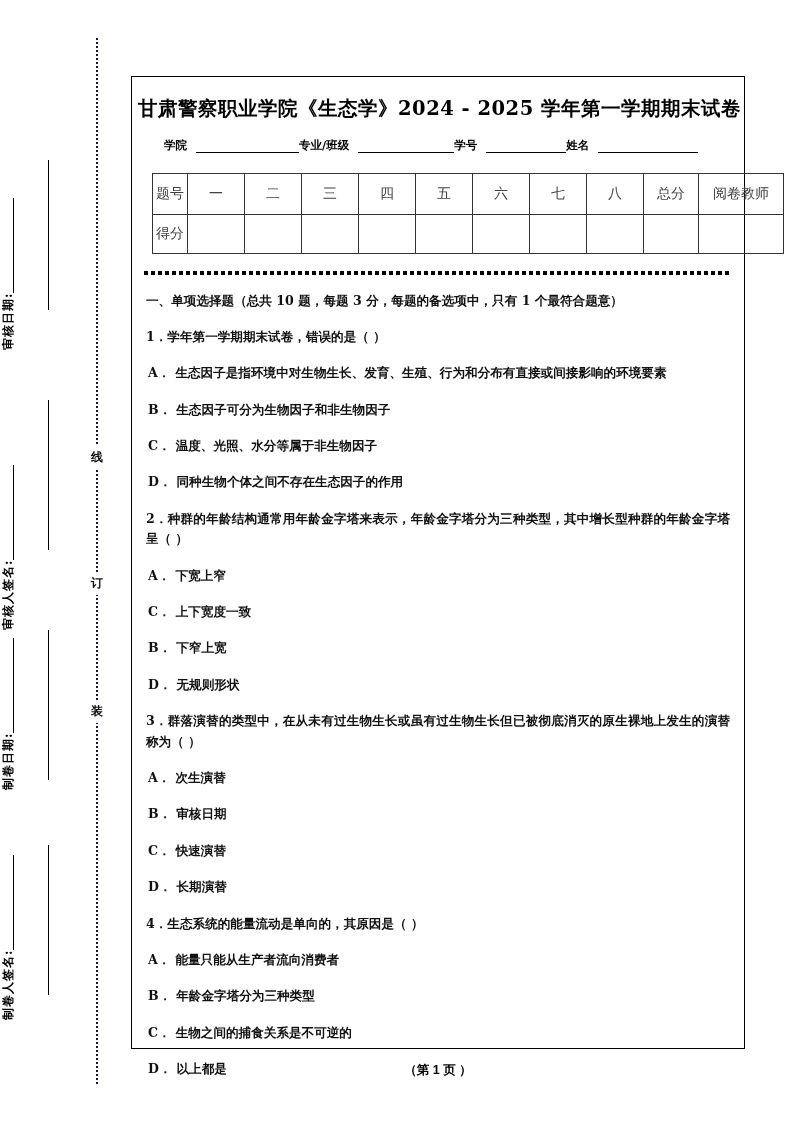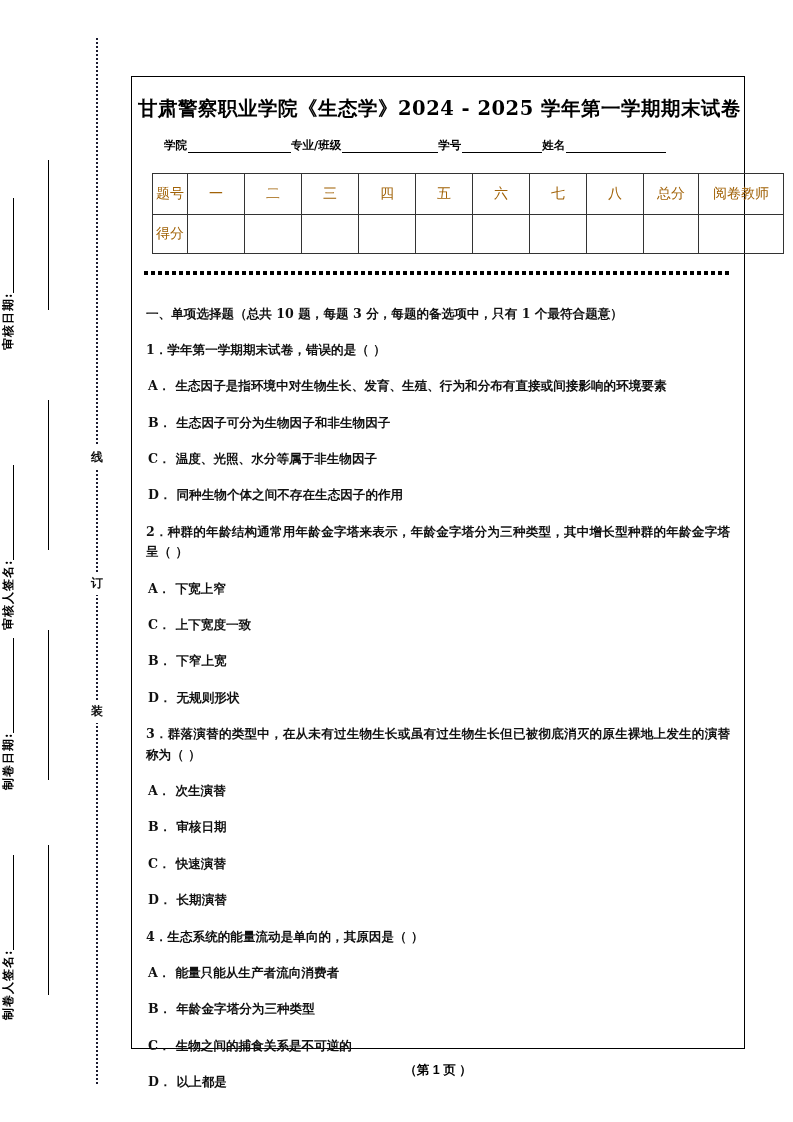--- a/index.html
+++ b/index.html
@@ -99,20 +99,21 @@
     padding: 0 14px 0 32px;
     font-size: 11.5px;
     font-weight: bold;
     display: flex;
     align-items: flex-end;
     white-space: nowrap;
   }
   .info-field {
     display: flex;
     align-items: flex-end;
+    gap: 8px;
   }
   .info-label { padding-right: 1px; }
   .info-blank {
     border-bottom: 1.2px solid #000;
     height: 13px;
   }
   .blank-a { width: 103px; }
   .blank-b { width: 96px; }
   .blank-c { width: 80px; }
   .blank-d { width: 100px; }
@@ -126,21 +127,21 @@
     border-collapse: collapse;
     width: 100%;
     table-layout: fixed;
   }
   table.score-table td {
     border: 1px solid #333;
     text-align: center;
     vertical-align: middle;
     font-size: 14px;
     font-family: "DejaVu Serif", "Liberation Serif", serif;
-    color: #a16207;
+    color: #404040;
     padding: 0;
   }
   td.head-cell {
     width: 34px;
     font-size: 13px;
     line-height: 1.22;
     padding: 3px 0;
   }
   td.num-cell  { width: 56px; height: 40px; }
   td.total-cell{ width: 54px; font-size: 13px; }
@@ -162,21 +163,21 @@
 
   
   #content {
     padding: 14px 14px 0 14px;
     font-size: 12.6px;
     font-family: "DejaVu Serif", "Liberation Serif", serif;
     color: #111;
   }
   .section-heading {
     font-weight: bold;
-    margin: 16px 0 16px 0;
+    margin: 3px 0 16px 0;
     line-height: 1.5;
   }
   .question {
     font-weight: bold;
     margin: 0 0 16px 0;
     line-height: 1.62;
     text-align: justify;
   }
   .option {
     font-weight: bold;

